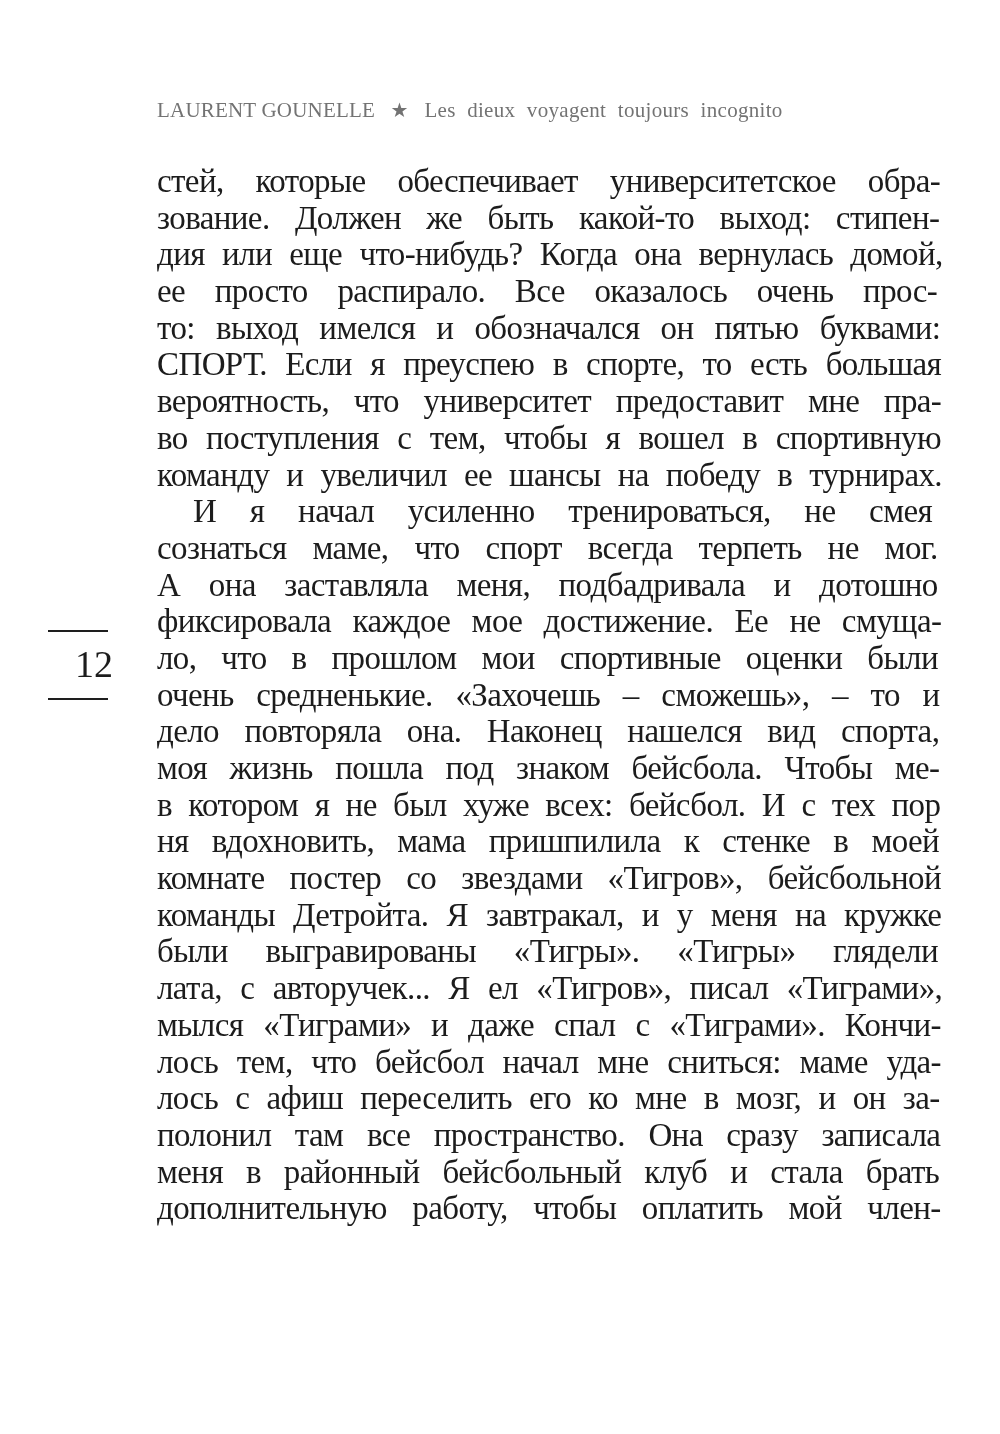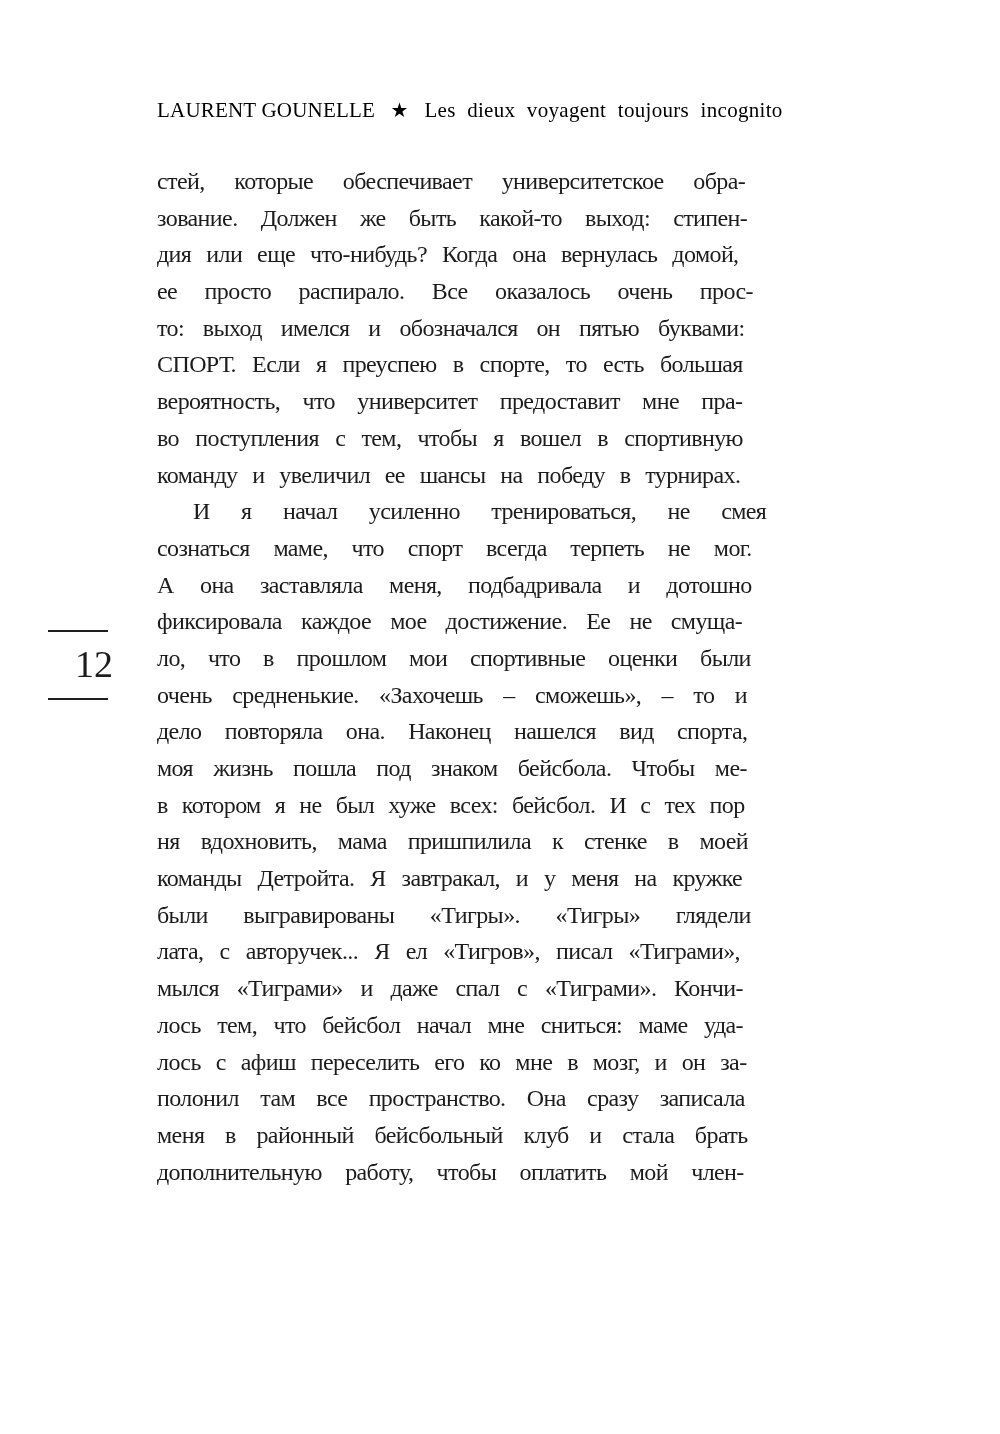--- a/index.html
+++ b/index.html
@@ -18,41 +18,41 @@
     .running-head {
       position: absolute;
       left: 157px;
       top: 98px;
       width: 730px;
       font-size: 21px;
       letter-spacing: 0.3px;
       white-space: nowrap;
       display: flex;
       justify-content: space-between;
-      color: #000000;
+      color: #737373;
     }
     .running-head .author {
       font-variant: small-caps;
       letter-spacing: 0.2px;
     }
     .running-head .star {
       margin: 0 10px;
       font-size: 20px;
     }
     .running-head .title-part {
       word-spacing: 6px;
     }
     .text-block {
       position: absolute;
       left: 157px;
       top: 163px;
       width: 729px;
     }
     .line {
-      font-size: 24px;
+      font-size: 33px;
       line-height: 36.7px;
       height: 36.7px;
       text-align: justify;
       text-align-last: justify;
       white-space: nowrap;
       overflow: visible;
       letter-spacing: -0.6px;
       transform-origin: left center;
     }
     .line.indent {
@@ -122,20 +122,21 @@
   <div class="line indent"><span class="line-inner" style="white-space: nowrap; display: inline-block; width: auto; word-spacing: 25.9922px;">И я начал усиленно тренироваться, не смея</span></div>
   <div class="line"><span class="line-inner" style="white-space: nowrap; display: inline-block; width: auto; word-spacing: 18.2545px;">сознаться маме, что спорт всегда терпеть не мог.</span></div>
   <div class="line"><span class="line-inner" style="white-space: nowrap; display: inline-block; width: auto; word-spacing: 20.8464px;">А она заставляла меня, подбадривала и дотошно</span></div>
   <div class="line"><span class="line-inner" style="white-space: nowrap; display: inline-block; width: auto; word-spacing: 13.7083px;">фиксировала каждое мое достижение. Ее не смуща-</span></div>
   <div class="line"><span class="line-inner" style="white-space: nowrap; display: inline-block; width: auto; word-spacing: 17.3058px;">ло, что в прошлом мои спортивные оценки были</span></div>
   <div class="line"><span class="line-inner" style="white-space: nowrap; display: inline-block; width: auto; word-spacing: 14.9598px;">очень средненькие. «Захочешь – сможешь», – то и</span></div>
   <div class="line"><span class="line-inner" style="white-space: nowrap; display: inline-block; width: auto; word-spacing: 17.7943px;">дело повторяла она. Наконец нашелся вид спорта,</span></div>
   <div class="line"><span class="line-inner" style="white-space: nowrap; display: inline-block; width: auto; word-spacing: 14.8192px;">моя жизнь пошла под знаком бейсбола. Чтобы ме-</span></div>
   <div class="line"><span class="line-inner" style="white-space: nowrap; display: inline-block; width: auto; word-spacing: 8.70455px;">в котором я не был хуже всех: бейсбол. И с тех пор</span></div>
   <div class="line"><span class="line-inner" style="white-space: nowrap; display: inline-block; width: auto; word-spacing: 15.558px;">ня вдохновить, мама пришпилила к стенке в моей</span></div>
+  <div class="line"><span class="line-inner" style="white-space: nowrap; display: inline-block; width: auto; word-spacing: 17.4719px;">комнате постер со звездами «Тигров», бейсбольной</span></div>
   <div class="line"><span class="line-inner" style="white-space: nowrap; display: inline-block; width: auto; word-spacing: 10.4395px;">команды Детройта. Я завтракал, и у меня на кружке</span></div>
   <div class="line"><span class="line-inner" style="white-space: nowrap; display: inline-block; width: auto; word-spacing: 30.1641px;">были выгравированы «Тигры». «Тигры» глядели</span></div>
   <div class="line"><span class="line-inner" style="white-space: nowrap; display: inline-block; width: auto; word-spacing: 10.683px;">лата, с авторучек... Я ел «Тигров», писал «Тиграми»,</span></div>
   <div class="line"><span class="line-inner" style="white-space: nowrap; display: inline-block; width: auto; word-spacing: 12.308px;">мылся «Тиграми» и даже спал с «Тиграми». Кончи-</span></div>
   <div class="line"><span class="line-inner" style="white-space: nowrap; display: inline-block; width: auto; word-spacing: 10.9883px;">лось тем, что бейсбол начал мне сниться: маме уда-</span></div>
   <div class="line"><span class="line-inner" style="white-space: nowrap; display: inline-block; width: auto; word-spacing: 9.50994px;">лось с афиш переселить его ко мне в мозг, и он за-</span></div>
   <div class="line"><span class="line-inner" style="white-space: nowrap; display: inline-block; width: auto; word-spacing: 15.8828px;">полонил там все пространство. Она сразу записала</span></div>
   <div class="line"><span class="line-inner" style="white-space: nowrap; display: inline-block; width: auto; word-spacing: 15.2857px;">меня в районный бейсбольный клуб и стала брать</span></div>
   <div class="line"><span class="line-inner" style="white-space: nowrap; display: inline-block; width: auto; word-spacing: 17.9219px;">дополнительную работу, чтобы оплатить мой член-</span></div>
 </main>

